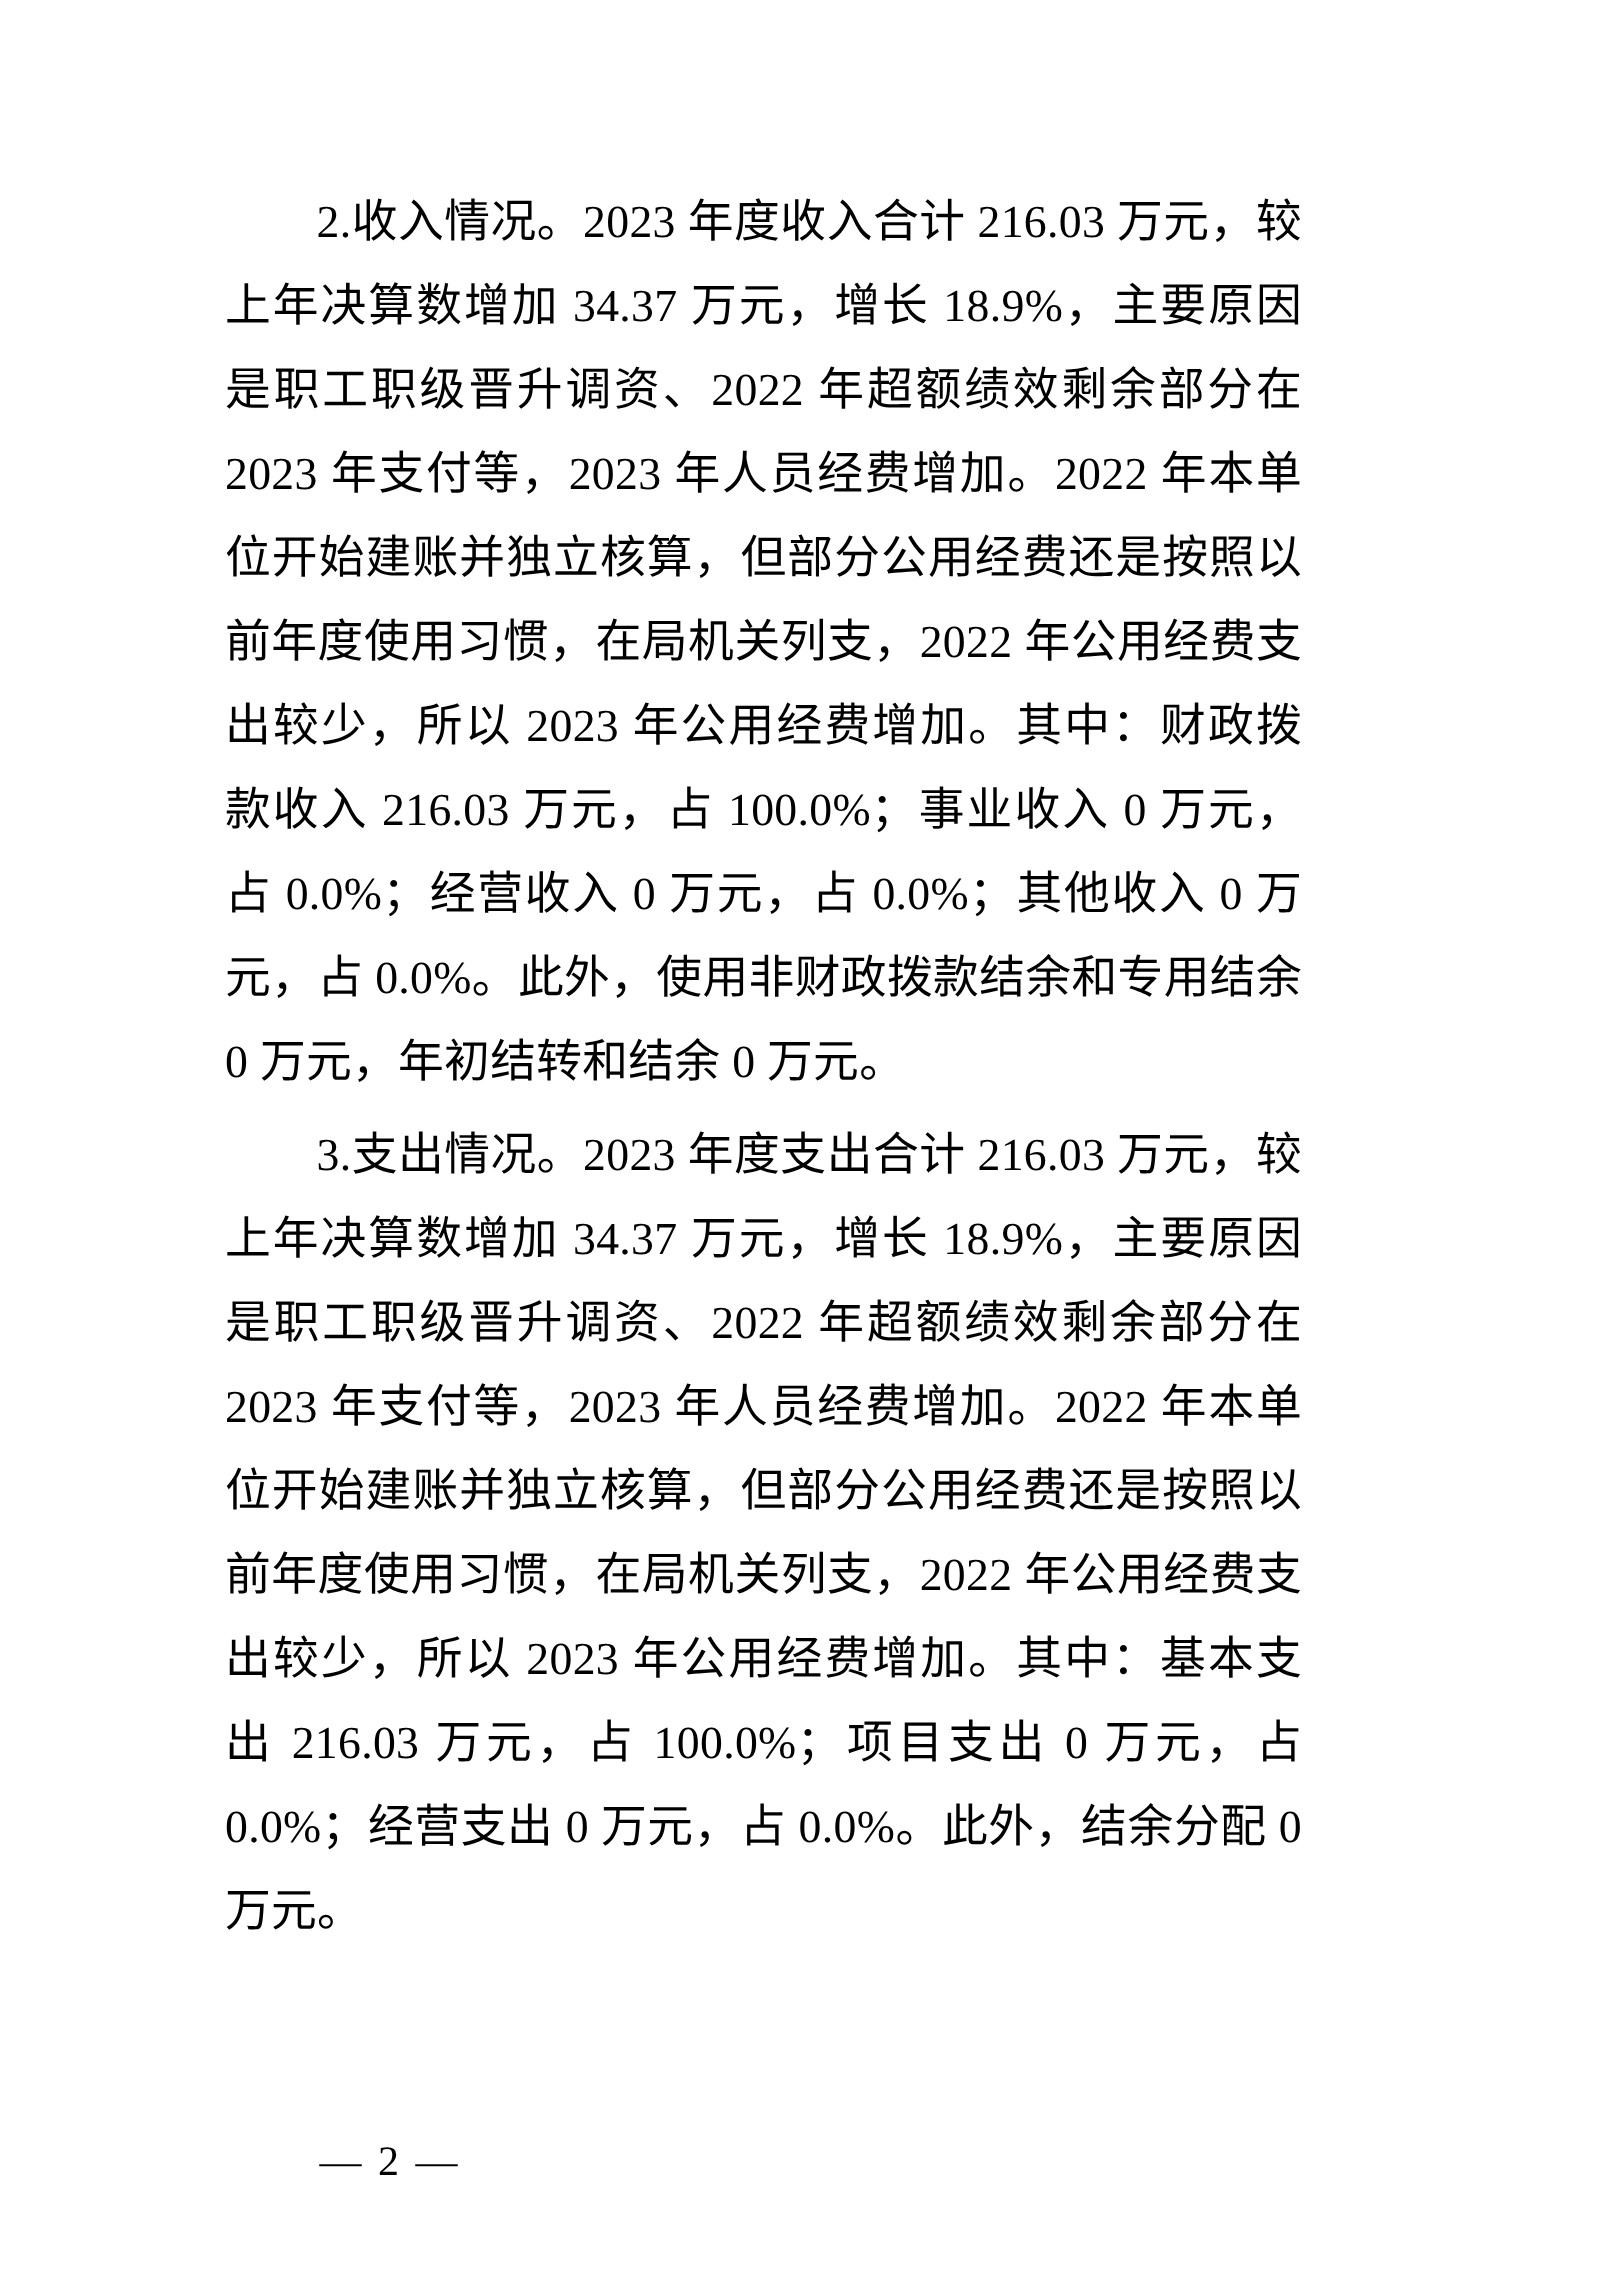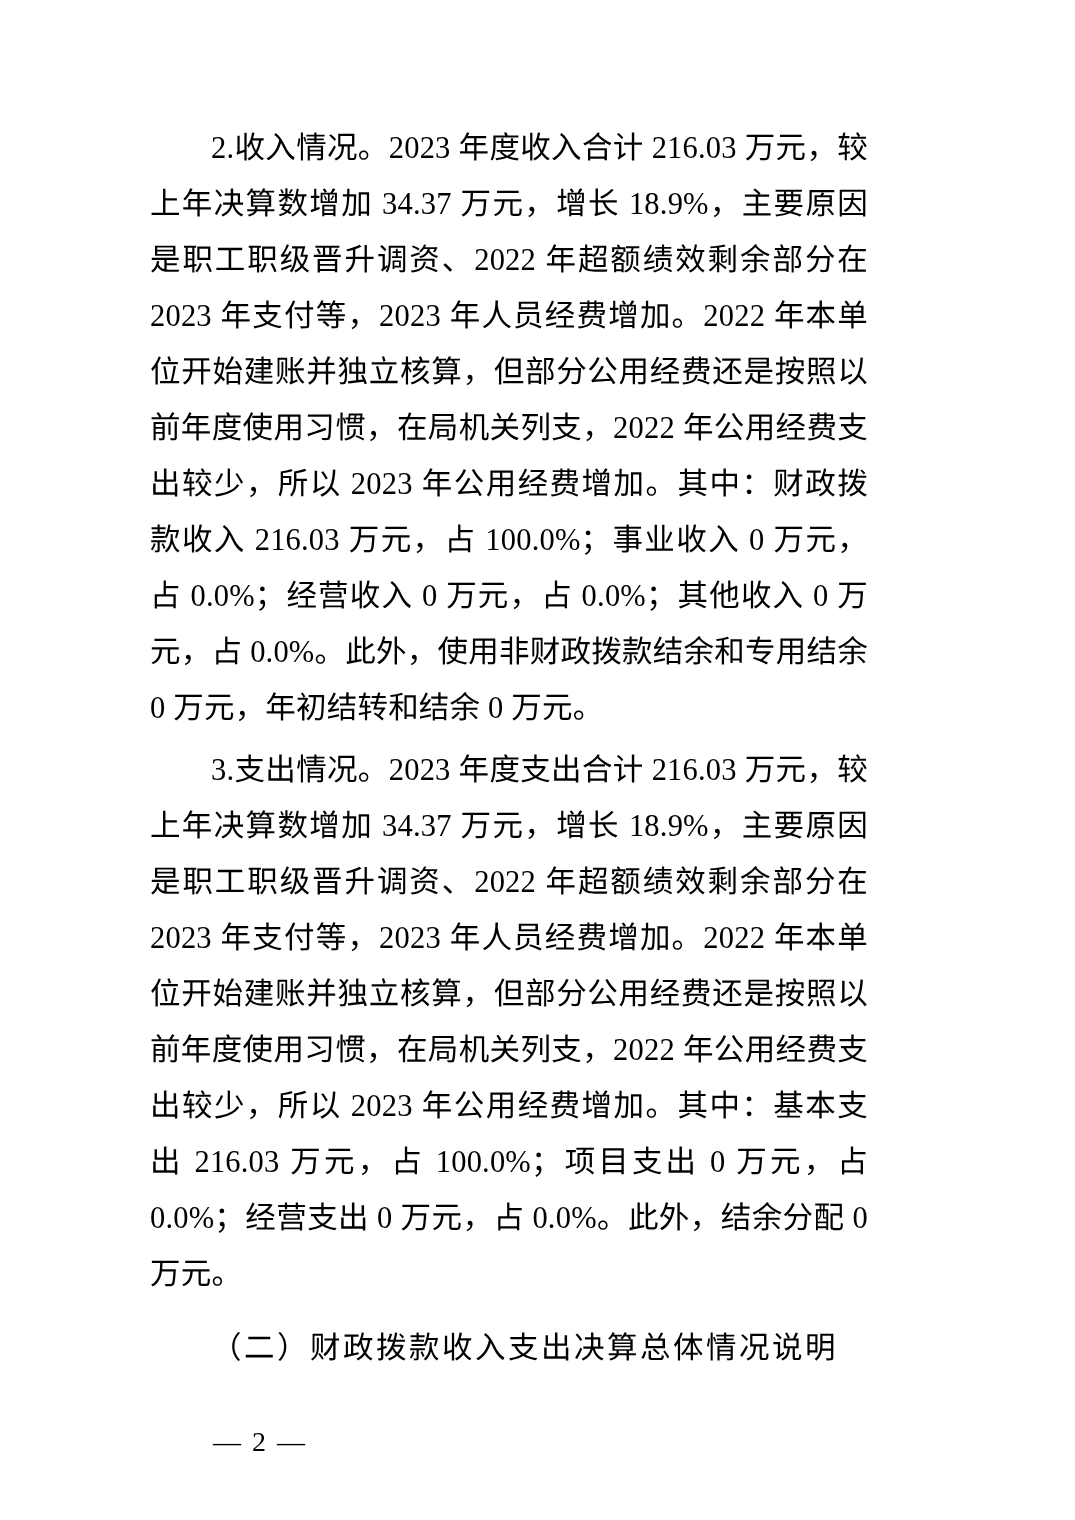--- a/index.html
+++ b/index.html
@@ -61,18 +61,17 @@
     margin-left: -555px;
   }
 </style>
 </head>
 <body>
 
 <div class="page">
   <div class="body-text">
     <p class="para">2.收入情况。2023 年度收入合计 216.03 万元，较上年决算数增加 34.37 万元，增长 18.9%，主要原因是职工职级晋升调资、2022 年超额绩效剩余部分在 2023 年支付等，2023 年人员经费增加。2022 年本单位开始建账并独立核算，但部分公用经费还是按照以前年度使用习惯，在局机关列支，2022 年公用经费支出较少，所以 2023 年公用经费增加。其中：财政拨款收入 216.03 万元，占 100.0%；事业收入 0 万元，占 0.0%；经营收入 0 万元，占 0.0%；其他收入 0 万元，占 0.0%。此外，使用非财政拨款结余和专用结余 0 万元，年初结转和结余 0 万元。</p>
     <p class="para">3.支出情况。2023 年度支出合计 216.03 万元，较上年决算数增加 34.37 万元，增长 18.9%，主要原因是职工职级晋升调资、2022 年超额绩效剩余部分在 2023 年支付等，2023 年人员经费增加。2022 年本单位开始建账并独立核算，但部分公用经费还是按照以前年度使用习惯，在局机关列支，2022 年公用经费支出较少，所以 2023 年公用经费增加。其中：基本支出 216.03 万元，占 100.0%；项目支出 0 万元，占 0.0%；经营支出 0 万元，占 0.0%。此外，结余分配 0 万元。</p>
-    <p class="heading-para">（二）财政拨款收入支出决算总体情况说明</p>
   </div>
   <div class="footer">
     <span class="footer-inner">— 2 —</span>
   </div>
 </div>
 
 </body></html>

